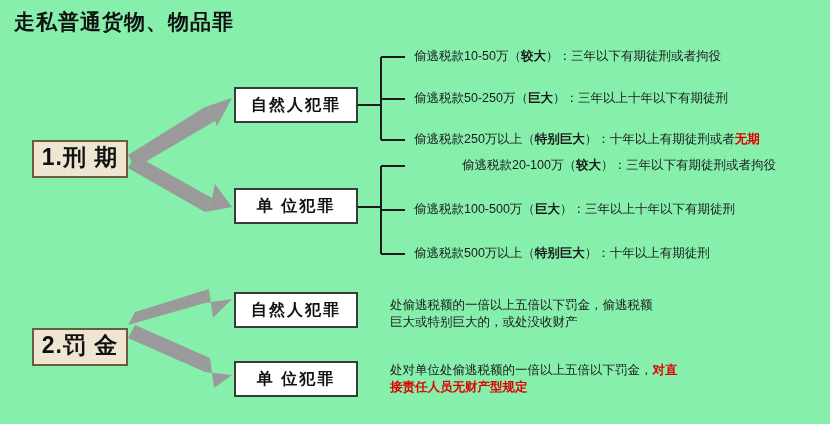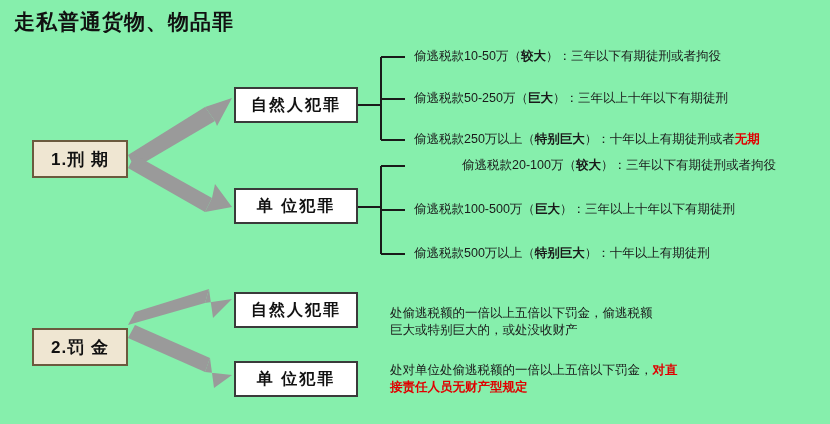--- a/index.html
+++ b/index.html
@@ -38,25 +38,25 @@
     font-size: 16px;
     font-weight: bold;
     color: #111111;
     letter-spacing: 2px;
     white-space: nowrap;
   }
   .root-box {
     position: absolute;
     box-sizing: border-box;
     display: flex;
-    align-items: center;
+    align-items: flex-start;
     justify-content: center;
     background: #efe6d2;
     border: 2px solid #6b5a3e;
-    font-size: 17px;
+    font-size: 23px;
     font-weight: bold;
     color: #111111;
     letter-spacing: 1px;
     white-space: nowrap;
   }
   .leaf-text {
     position: absolute;
     font-size: 12.5px;
     color: #1a1a1a;
     line-height: 17px;
@@ -155,21 +155,21 @@
   </div>
 
   <div class="node-box" style="left:234px; top:292px; width:124px; height:36px;">
     <span>自然人犯罪</span>
   </div>
 
   <div class="node-box" style="left:234px; top:361px; width:124px; height:36px;">
     <span>单 位犯罪</span>
   </div>
 
-  <div class="leaf-text wrap" style="left:390px; top:297px;margin-top:8px;">
+  <div class="leaf-text wrap" style="left:390px; top:297px;">
     <span>处偷逃税额的一倍以上五倍以下罚金，偷逃税额巨大或特别巨大的，或处没收财产</span>
   </div>
 
   <div class="leaf-text wrap" style="left:390px; top:362px; width:290px;">
     <span>处对单位处偷逃税额的一倍以上五倍以下罚金，</span><span class="red">对直接责任人员无财产型规定</span>
   </div>
 
 </div>
 
 </body></html>

